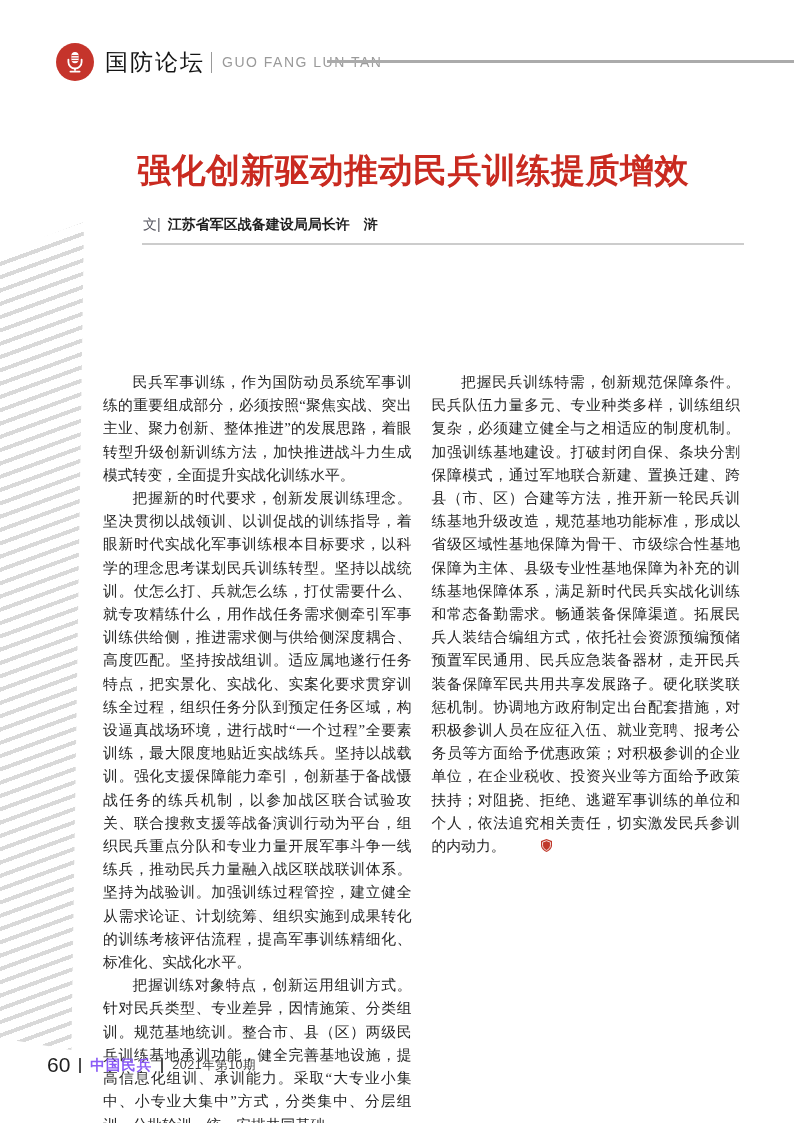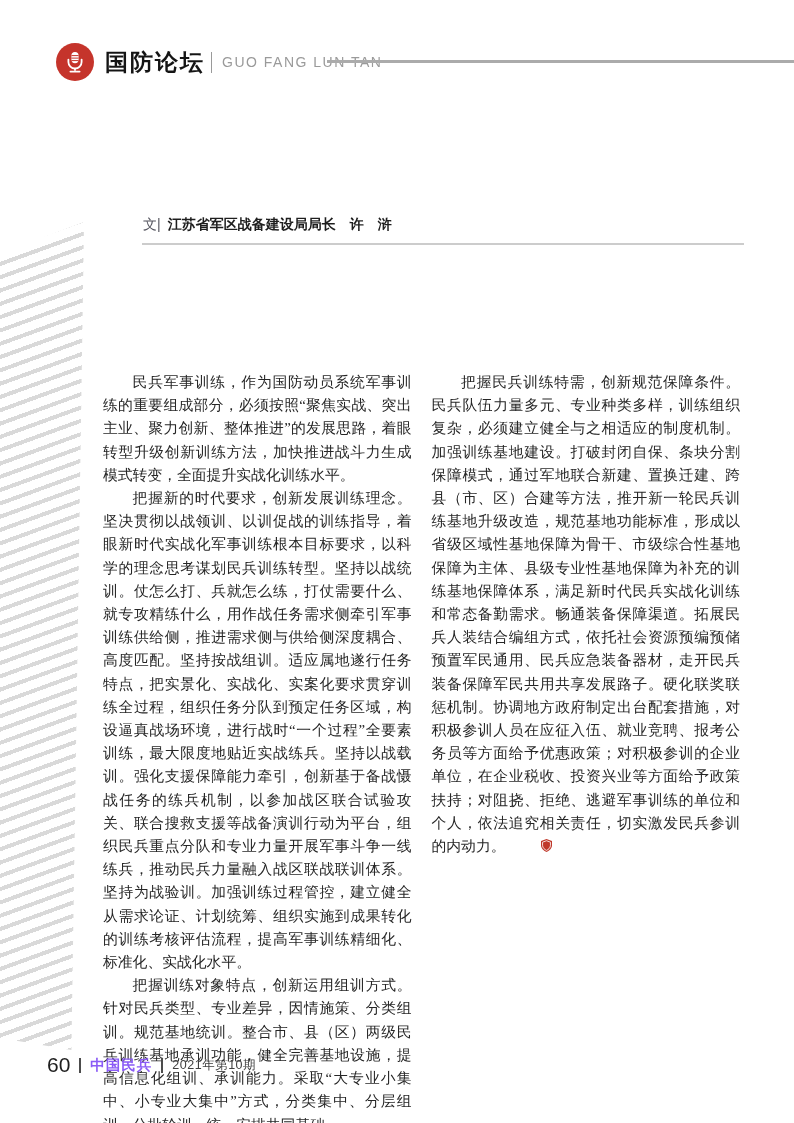--- a/index.html
+++ b/index.html
@@ -20,21 +20,21 @@
   }
   .mic-badge {
     width: 38px; height: 38px; border-radius: 50%;
     background: #c5342b;
     display: flex; align-items: center; justify-content: center;
     flex: 0 0 auto;
   }
   .sec-title {
     margin-left: 11px;
     font-family: "Liberation Sans", sans-serif;
-    font-weight: bold;
+    font-weight: normal;
     font-size: 23px;
     color: #141414;
     letter-spacing: 2px;
     white-space: nowrap;
   }
   .sec-divider {
     width: 1px; height: 21px; background: #9a9a9a;
     margin: 0 10px 0 6px;
   }
   .sec-sub {
@@ -74,21 +74,21 @@
   .byline {
     position: absolute;
     left: 143px; top: 216px;
     font-family: "Liberation Sans", sans-serif;
     font-size: 14px;
     display: flex; align-items: baseline;
     white-space: nowrap;
   }
   .byline-prefix { color: #55555f; font-weight: normal; margin-right: 7px; }
   .byline-role   { font-weight: bold; color: #1e1e1e; }
-  .byline-name   { font-weight: bold; color: #1e1e1e; margin-left: 14px; }
+  .byline-name   { font-weight: bold; color: #1e1e1e; }
   .byline-rule {
     position: absolute;
     left: 142px; right: 50px; top: 243px; height: 1.5px;
     background: #cccccc;
   }
 
   
   .columns {
     position: absolute;
     left: 103px; top: 371px;
@@ -146,20 +146,21 @@
         <line x1="10" y1="17.6" x2="10" y2="19.8" stroke="#ffffff" stroke-width="1.8"></line>
         <line x1="5.4" y1="20.6" x2="14.6" y2="20.6" stroke="#ffffff" stroke-width="1.8" stroke-linecap="round"></line>
       </svg>
     </span>
     <span class="sec-title">国防论坛</span>
     <span class="sec-divider"></span>
     <span class="sec-sub">GUO FANG LUN TAN</span>
   </header>
   <div class="head-rule"></div>
 
+  <h1 class="article-title">强化创新驱动推动民兵训练提质增效</h1>
   <div class="byline">
     <span class="byline-prefix">文|</span>
     <span class="byline-role">江苏省军区战备建设局局长</span>
     <span class="byline-name">许　浒</span>
   </div>
   <div class="byline-rule"></div>
 
   <main class="columns">
     <div class="col">
       <p class="indent">民兵军事训练，作为国防动员系统军事训练的重要组成部分，必须按照“聚焦实战、突出主业、聚力创新、整体推进”的发展思路，着眼转型升级创新训练方法，加快推进战斗力生成模式转变，全面提升实战化训练水平。</p>

